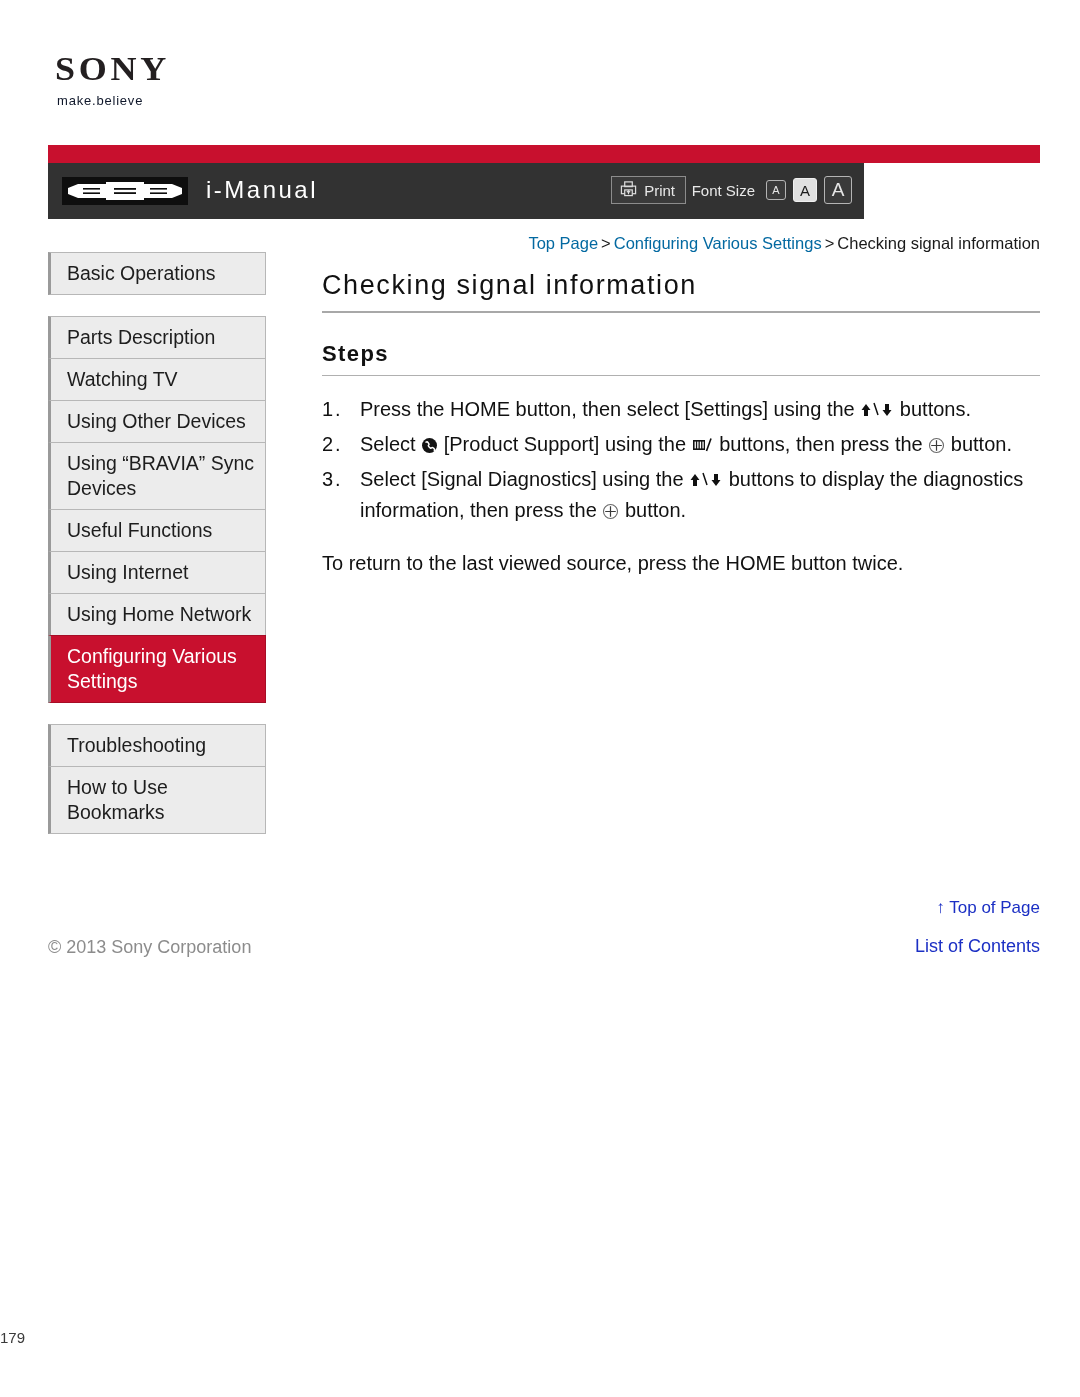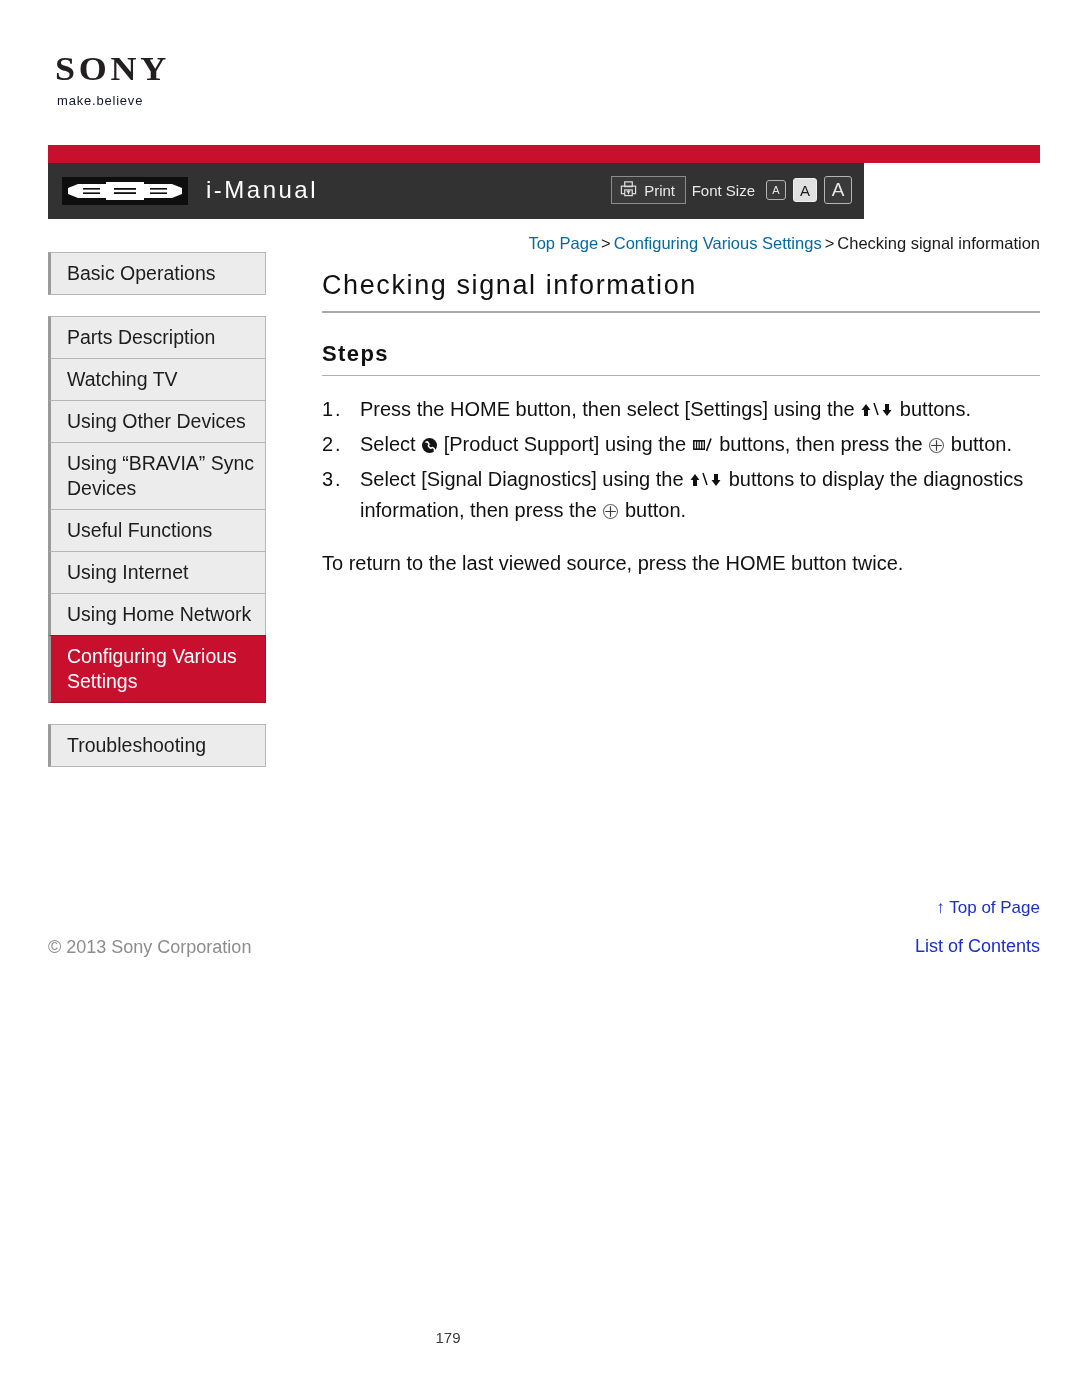--- a/index.html
+++ b/index.html
@@ -267,21 +267,20 @@
     color: #1b2fc4;
     cursor: pointer;
     white-space: nowrap;
   }
 
   .page-number {
     position: absolute;
     left: 0;
     top: 1329px;
     width: 896px;
-    text-align: center;
     font-size: 15px;
     color: #3a3a3a;
   }
 </style>
 </head>
 <body>
 
 <div class="page">
 
   <div class="logo-block">
@@ -338,20 +337,21 @@
       <div class="nav-item"><span>Parts Description</span></div>
       <div class="nav-item"><span>Watching TV</span></div>
       <div class="nav-item"><span>Using Other Devices</span></div>
       <div class="nav-item"><span>Using “BRAVIA” Sync Devices</span></div>
       <div class="nav-item"><span>Useful Functions</span></div>
       <div class="nav-item"><span>Using Internet</span></div>
       <div class="nav-item"><span>Using Home Network</span></div>
       <div class="nav-item active"><span>Configuring Various Settings</span></div>
       <div class="nav-gap"></div>
       <div class="nav-item"><span>Troubleshooting</span></div>
+      <div class="nav-item"><span>How to Use Bookmarks</span></div>
     </nav>
 
   <main class="content">
 
     <div class="breadcrumb" id="breadcrumb"><span class="crumb-link">Top Page</span><span class="crumb-sep">&gt;</span><span class="crumb-link">Configuring Various Settings</span><span class="crumb-sep">&gt;</span><span class="crumb-current">Checking signal information</span></div>
 
     <h1 class="page-title">Checking signal information</h1>
 
     <h2 class="section-title">Steps</h2>
 

